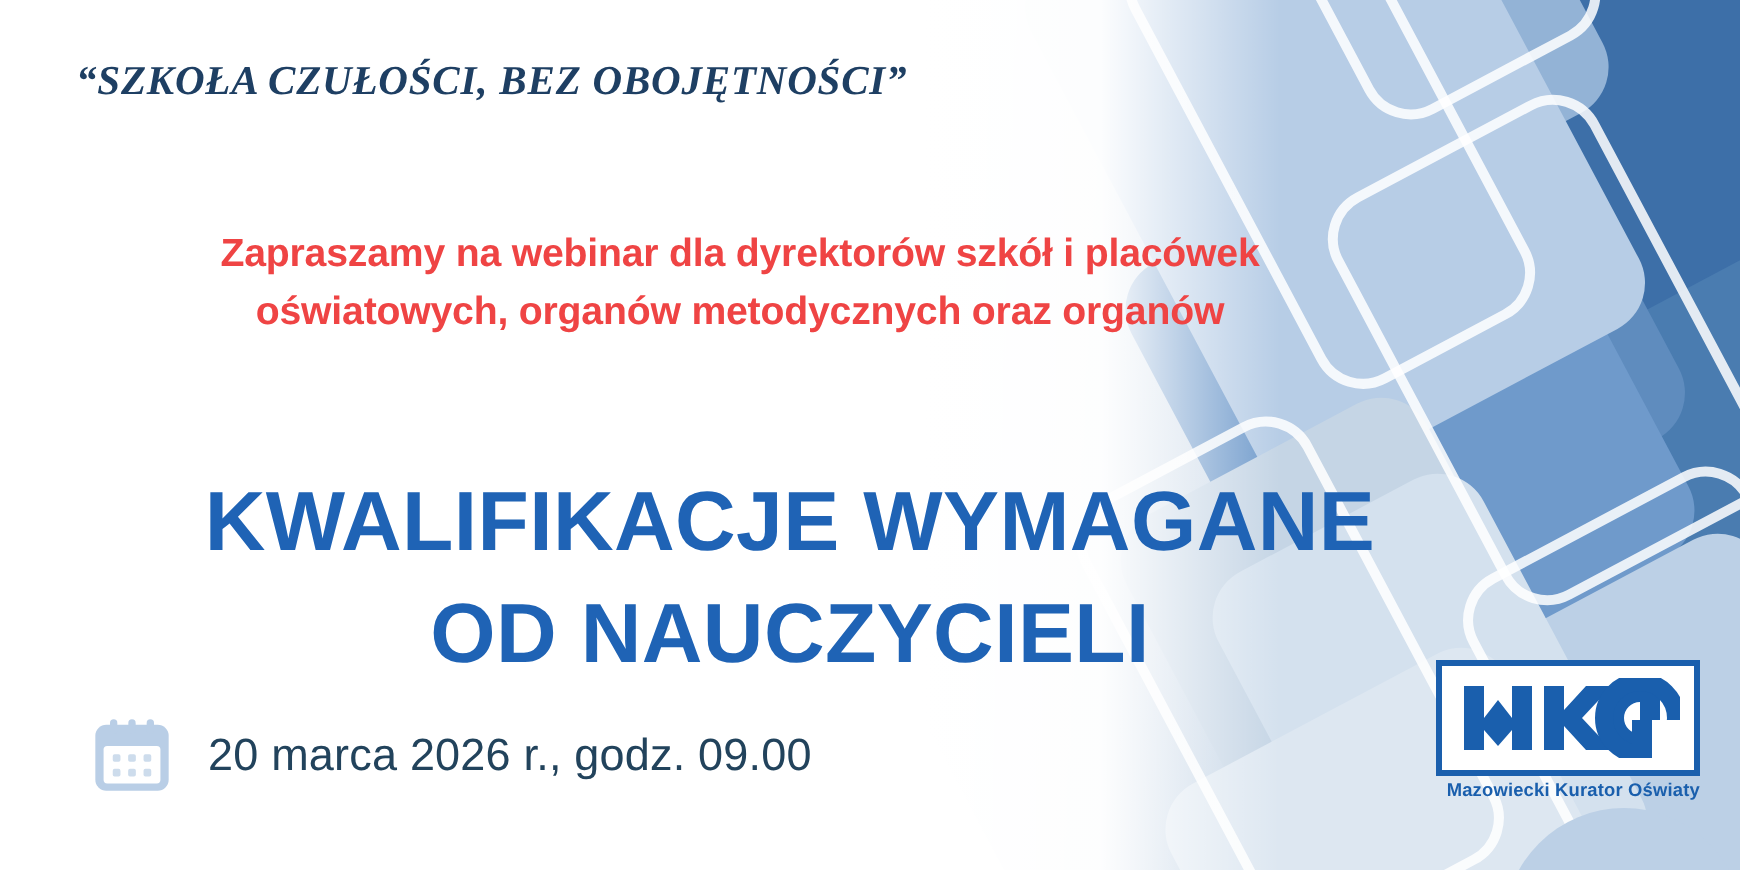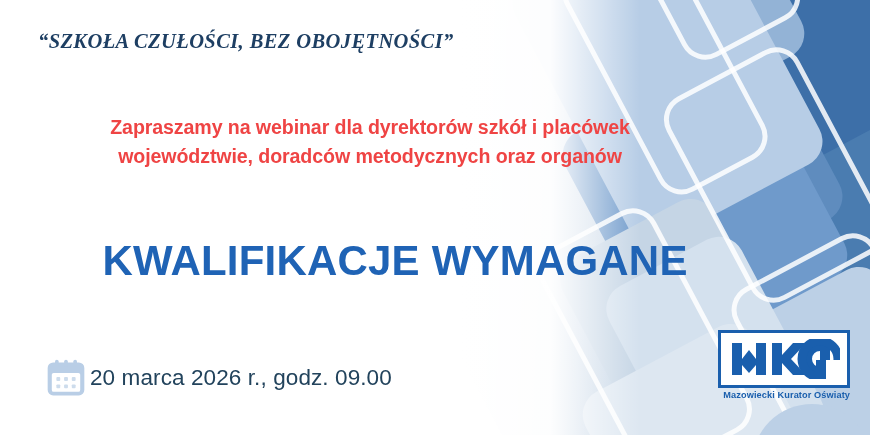--- a/index.html
+++ b/index.html
@@ -90,21 +90,21 @@
     margin-top:28px;
   }
   #main-title .ln { display:block; }
 
   
   #date-row {
     position:absolute;
     left:44px; top:356px;
     display:flex;
     align-items:center;
-    gap:2px;
+    gap:16px;
   }
   #cal-icon { width:44px; height:44px; display:block; flex:none; }
   #date-text {
     font-size:22.5px;
     font-weight:400;
     color:#22435c;
     letter-spacing:0.1px;
     white-space:nowrap;
   }
 
@@ -167,25 +167,26 @@
     <div style="position:absolute; left:0; top:0; width:640px; height:435px;
                 background:linear-gradient(90deg,#ffffff 0%,#ffffff 72%,rgba(255,255,255,0.96) 86%,rgba(255,255,255,0) 100%);"></div>
   </div>
 
   <div id="content">
 
     <div id="slogan">“SZKOŁA CZUŁOŚCI, BEZ OBOJĘTNOŚCI”</div>
 
     <div id="subtitle">
       <span class="ln">Zapraszamy na webinar dla dyrektorów szkół i placówek</span>
-      <span class="ln">województwie, doradców metodycznych oraz organów</span>
+      <span class="ln">oświatowych, organów metodycznych oraz organów</span>
     </div>
 
     <div id="main-title">
       <span class="ln">KWALIFIKACJE WYMAGANE</span>
+      <span class="ln">OD NAUCZYCIELI</span>
     </div>
 
     <div id="date-row">
       <svg id="cal-icon" viewBox="0 0 48 48">
         <rect x="4" y="7" width="40" height="36" rx="6" ry="6" fill="#b9cee6"></rect>
         <rect x="8.5" y="18.5" width="31" height="20.5" rx="2" ry="2" fill="#ffffff"></rect>
         <rect x="12" y="4" width="4" height="8" rx="2" ry="2" fill="#b9cee6"></rect>
         <rect x="22" y="4" width="4" height="8" rx="2" ry="2" fill="#b9cee6"></rect>
         <rect x="32" y="4" width="4" height="8" rx="2" ry="2" fill="#b9cee6"></rect>
         <rect x="13.5" y="23" width="4.2" height="4.2" rx="1" fill="#cddcec"></rect>

